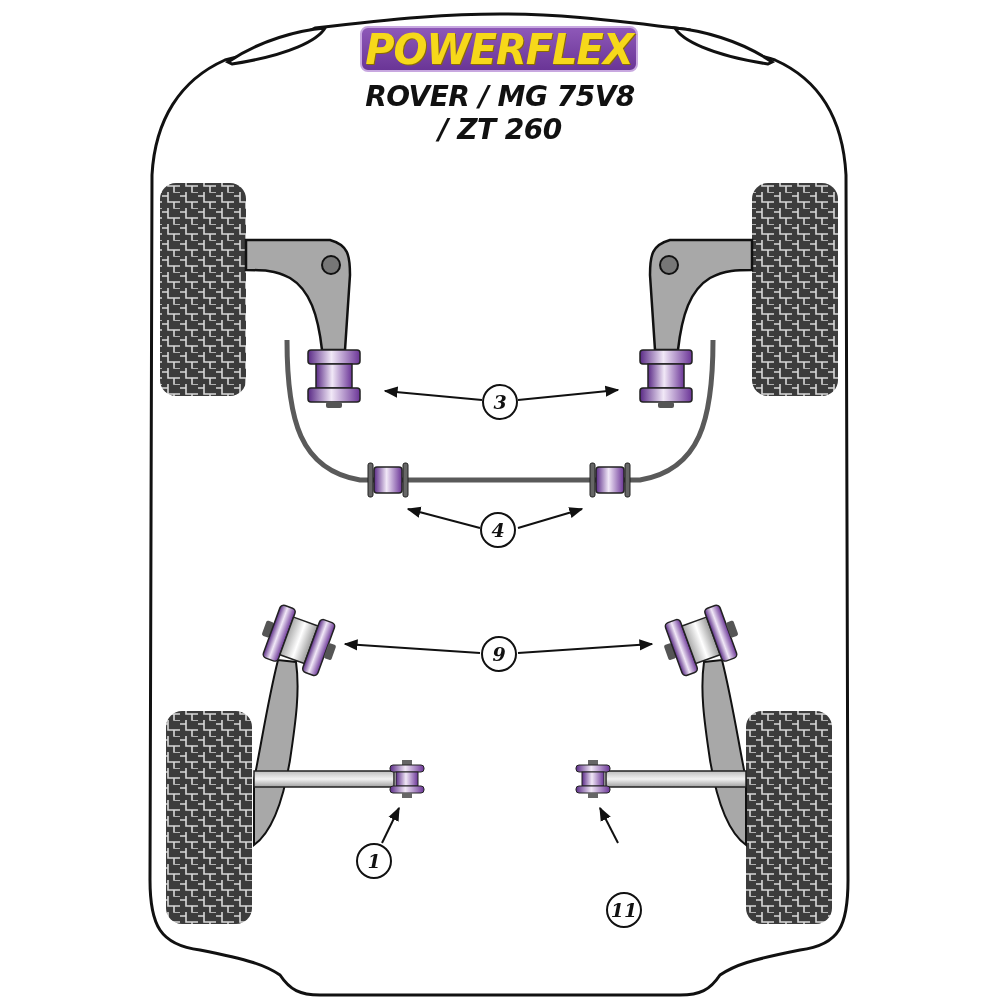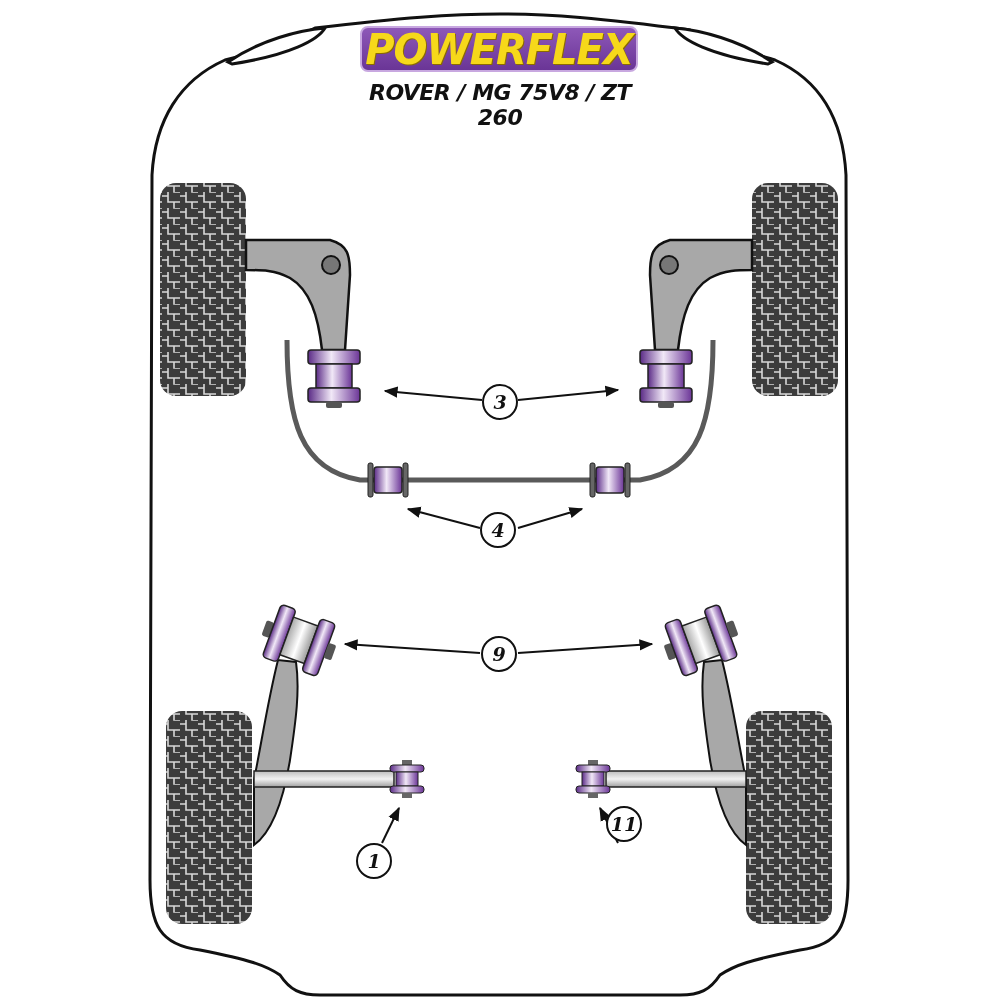--- a/index.html
+++ b/index.html
@@ -4,21 +4,21 @@
   <style>
     html, body { margin: 0; padding: 0; background: #ffffff; }
     body { width: 1000px; height: 1000px; position: relative; overflow: hidden; font-family: "DejaVu Sans", sans-serif; }
     #stage { position: absolute; left: 0; top: 0; width: 1000px; height: 1000px; }
     .logo-wrap { position: absolute; left: 360px; top: 26px; width: 278px; height: 46px; border-radius: 8px;
       background: linear-gradient(#8e58b8, #6a3596); border: 2px solid #c8a8e0; box-sizing: border-box;
       display: flex; align-items: center; justify-content: center; text-align: center; }
     .logo-text { font-family: "DejaVu Sans", sans-serif; font-weight: bold; font-style: italic; font-size: 40px;
       color: #f6d81a; letter-spacing: -1px; text-shadow: 1px 1px 0 #8a6a00; line-height: 1; transform: scaleY(1.05); }
     .subtitle { position: absolute; left: 360px; top: 80px; width: 280px; text-align: center;
-      font-family: "DejaVu Sans", sans-serif; font-weight: bold; font-style: italic; font-size: 22px; color: #111; letter-spacing: -0.5px; }
+      font-family: "DejaVu Sans", sans-serif; font-weight: bold; font-style: italic; font-size: 28px; color: #111; letter-spacing: -0.5px; }
     .callout { position: absolute; width: 36px; height: 36px; border-radius: 50%; border: 2px solid #111; background: #fff;
       box-sizing: border-box; display: flex; align-items: center; justify-content: center;
       font-family: "DejaVu Serif", serif; font-weight: bold; font-style: italic; font-size: 19px; color: #111; }
   </style>
 </head>
 <body>
 
 <svg id="stage" viewBox="0 0 1000 1000" xmlns="http://www.w3.org/2000/svg">
   <defs>
     <pattern id="tread" width="18" height="16" patternUnits="userSpaceOnUse">
@@ -146,15 +146,15 @@
   </div>
 <div class="callout" style="left:480px; top:512px;">
     <span>4</span>
   </div>
 <div class="callout" style="left:481px; top:636px;">
     <span>9</span>
   </div>
 <div class="callout" style="left:356px; top:843px;">
     <span>1</span>
   </div>
-<div class="callout" style="left:606px; top:806px;">
+<div class="callout" style="left:606px; top:892px;">
     <span>11</span>
   </div>
 
 </body></html>

